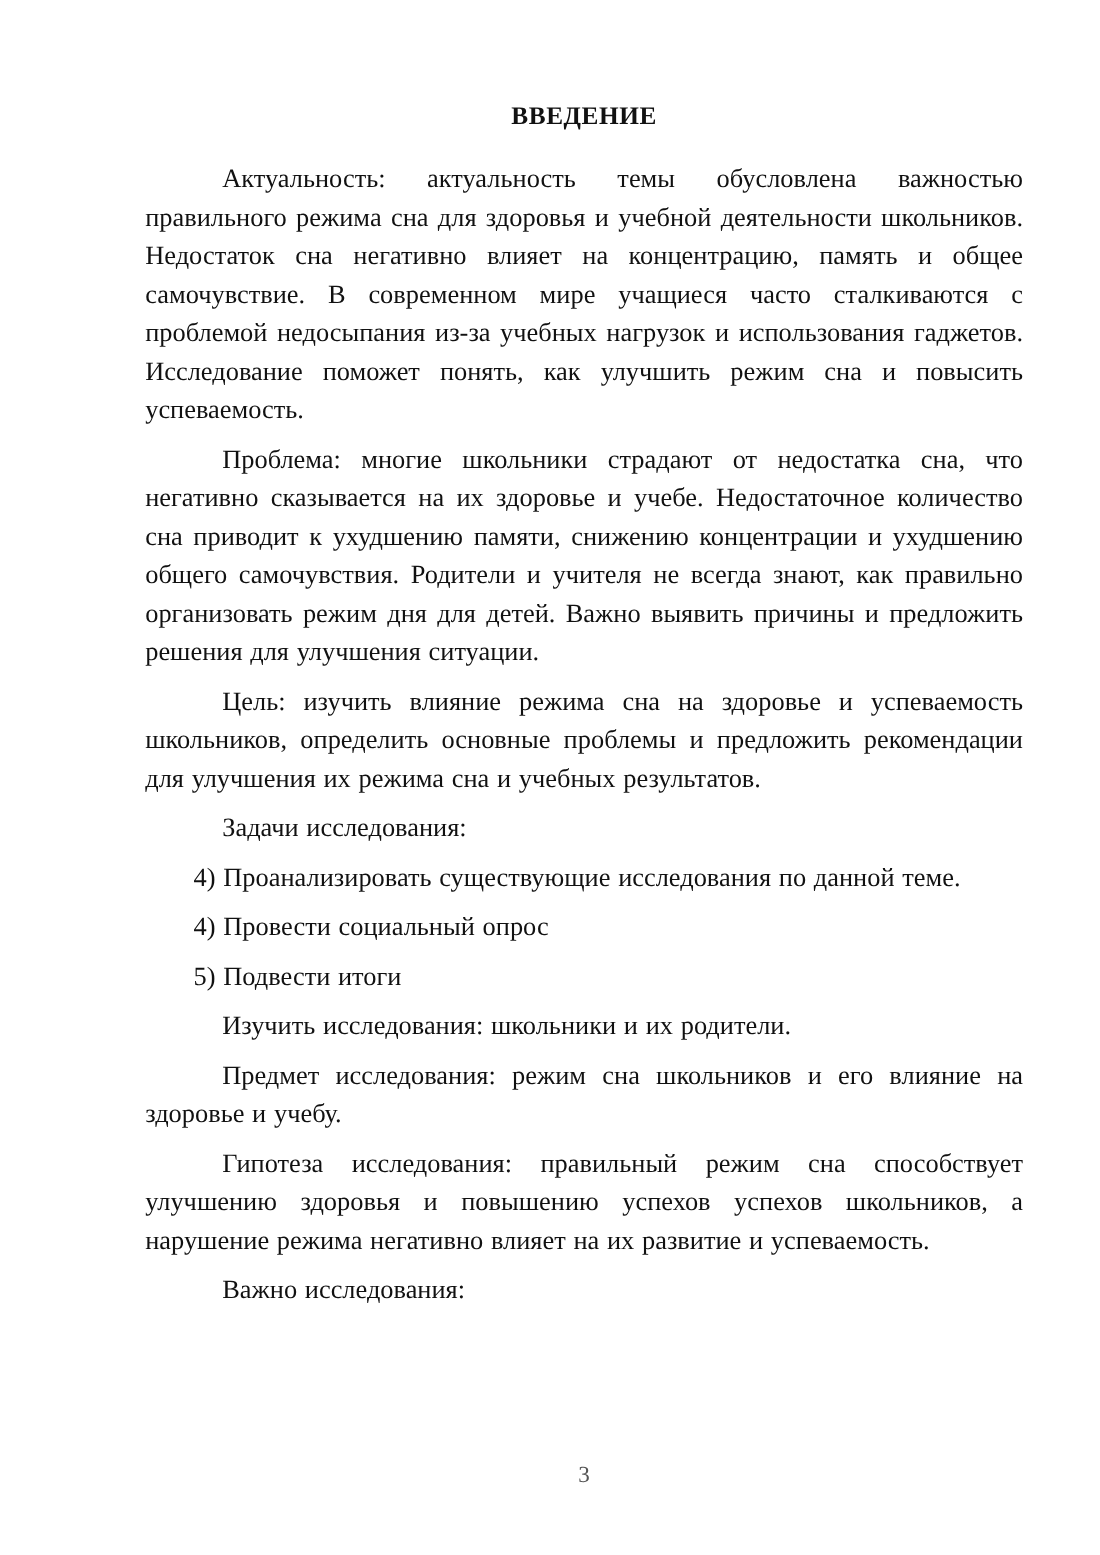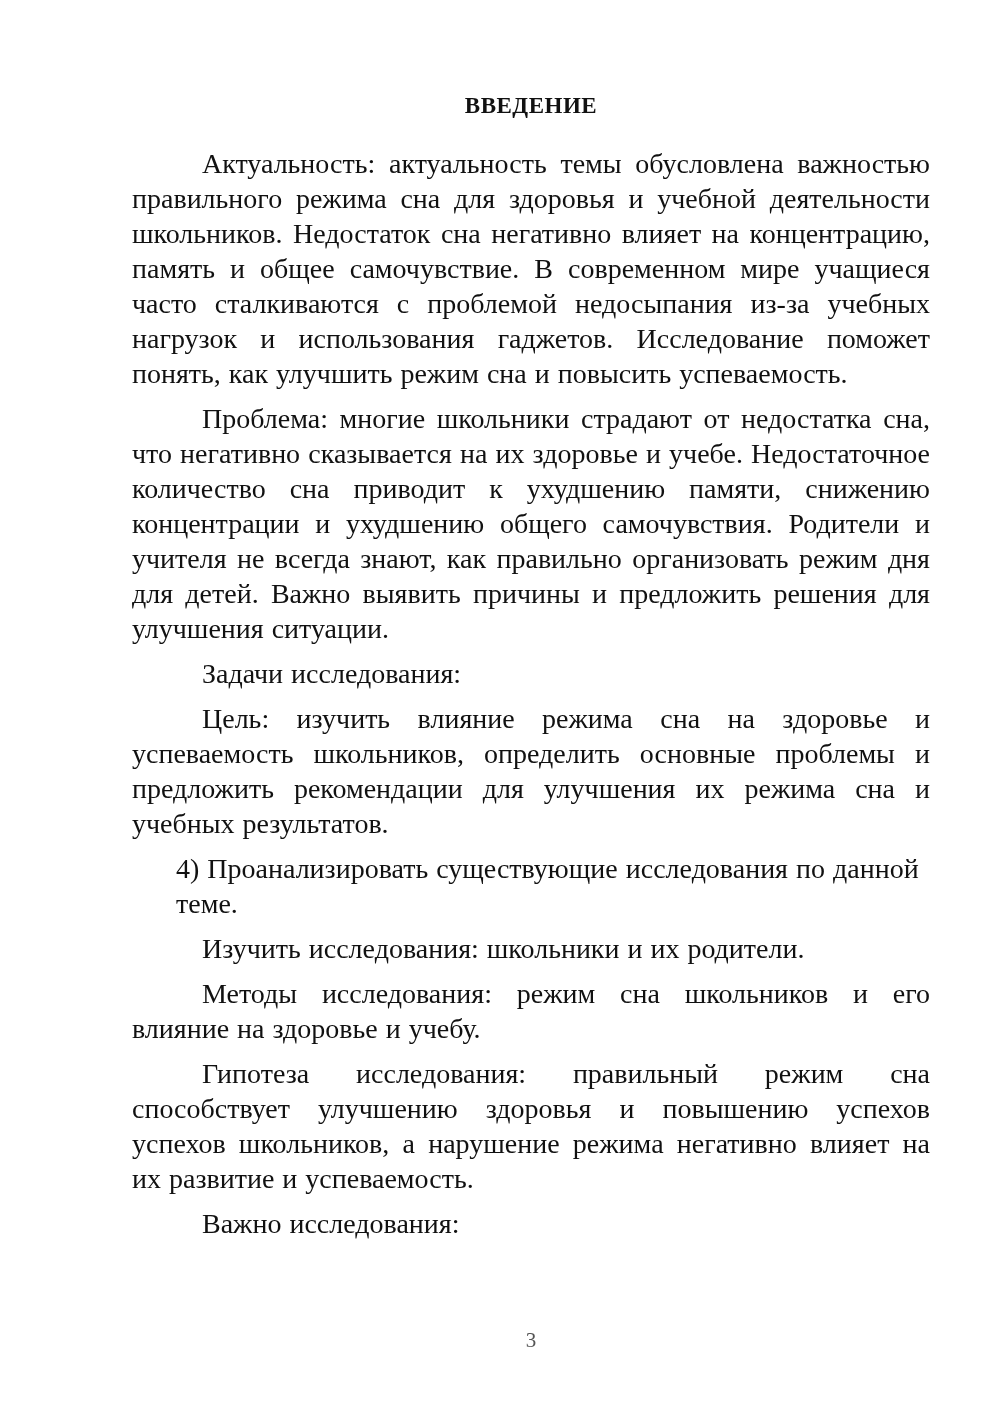--- a/index.html
+++ b/index.html
@@ -24,21 +24,21 @@
   }
   .doc-title {
     font-size: 23px;
     font-weight: bold;
     text-align: center;
     line-height: 35px;
     margin: 0 0 23px 0;
     letter-spacing: 0.5px;
   }
   .para {
-    font-size: 28px;
+    font-size: 24px;
     line-height: 35px;
     text-align: justify;
     margin: 0 0 10px 0;
     word-spacing: 1px;
   }
   .indent {
     text-indent: 70px;
   }
   .list-item {
     padding-left: 44px;
@@ -60,33 +60,35 @@
 
 <div class="page">
   <div class="content">
 
     <h1 class="doc-title">ВВЕДЕНИЕ</h1>
 
     <p class="para indent">Актуальность: актуальность темы обусловлена важностью правильного режима сна для здоровья и учебной деятельности школьников. Недостаток сна негативно влияет на концентрацию, память и общее самочувствие. В современном мире учащиеся часто сталкиваются с проблемой недосыпания из-за учебных нагрузок и использования гаджетов. Исследование поможет понять, как улучшить режим сна и повысить успеваемость.</p>
 
     <p class="para indent">Проблема: многие школьники страдают от недостатка сна, что негативно сказывается на их здоровье и учебе. Недостаточное количество сна приводит к ухудшению памяти, снижению концентрации и ухудшению общего самочувствия. Родители и учителя не всегда знают, как правильно организовать режим дня для детей. Важно выявить причины и предложить решения для улучшения ситуации.</p>
 
+    <p class="para indent">Цель: изучить влияние режима сна на здоровье и успеваемость школьников, определить основные проблемы и предложить рекомендации для улучшения их режима сна и учебных результатов.</p>
+
     <p class="para indent">Задачи исследования:</p>
-
-    <p class="para indent">Цель: изучить влияние режима сна на здоровье и успеваемость школьников, определить основные проблемы и предложить рекомендации для улучшения их режима сна и учебных результатов.</p>
 
 
     <p class="para list-item">4) Проанализировать существующие исследования по данной теме.</p>
 
 
+    <p class="para list-item">4) Провести социальный опрос</p>
 
+    <p class="para list-item">5) Подвести итоги</p>
 
     <p class="para indent">Изучить исследования: школьники и их родители.</p>
 
-    <p class="para indent">Методы исследования: режим сна школьников и его влияние на здоровье и учебу.</p>
+    <p class="para indent">Предмет исследования: режим сна школьников и его влияние на здоровье и учебу.</p>
 
     <p class="para indent">Гипотеза исследования: правильный режим сна способствует улучшению здоровья и повышению успехов успехов школьников, а нарушение режима негативно влияет на их развитие и успеваемость.</p>
 
     <p class="para indent">Важно исследования:</p>
 
   </div>
 
   <div class="page-number">3</div>
 </div>
 

